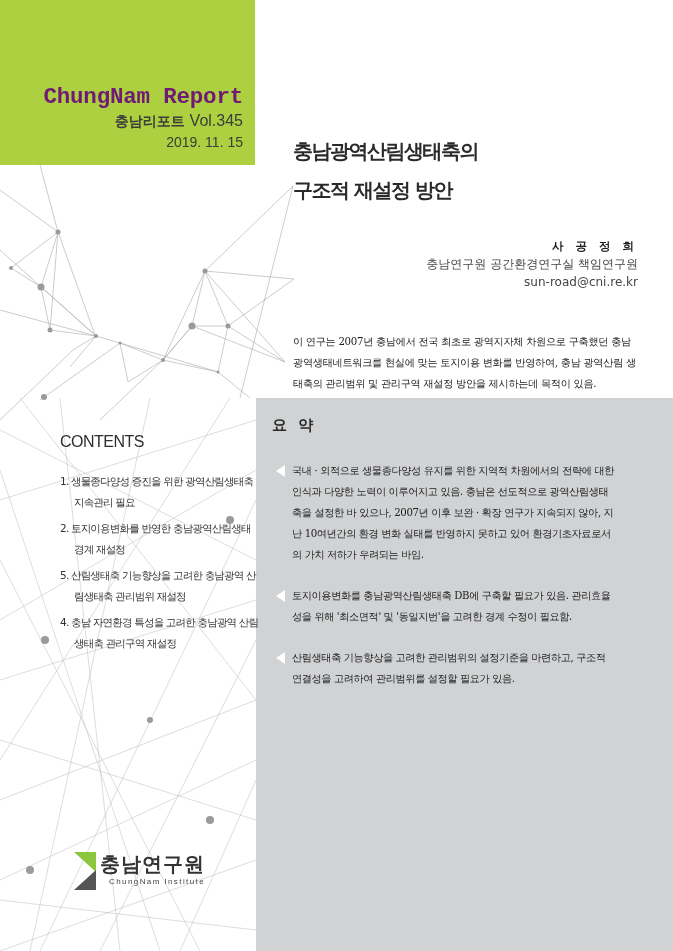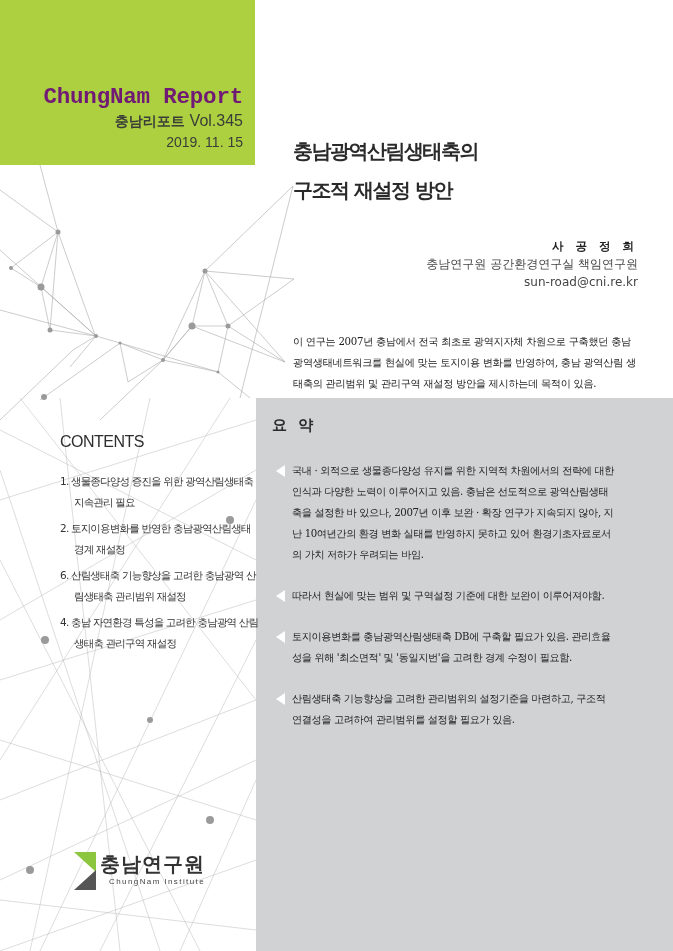--- a/index.html
+++ b/index.html
@@ -150,35 +150,31 @@
   <div class="email">sun-road@cni.re.kr</div>
 </div>
 
 <div class="intro">이 연구는 2007년 충남에서 전국 최초로 광역지자체 차원으로 구축했던 충남 광역생태네트워크를 현실에 맞는 토지이용 변화를 반영하여, 충남 광역산림 생태축의 관리범위 및 관리구역 재설정 방안을 제시하는데 목적이 있음.</div>
 
 <div class="contents">
   <h2>CONTENTS</h2>
   <ol>
     <li>1. 생물종다양성 증진을 위한 광역산림생태축 지속관리 필요</li>
     <li>2. 토지이용변화를 반영한 충남광역산림생태 경계 재설정</li>
-    <li>6. 산림생태축 기능향상을 고려한 충남광역 산림생태축 관리범위 재설정</li>
+    <li>5. 산림생태축 기능향상을 고려한 충남광역 산림생태축 관리범위 재설정</li>
     <li>4. 충남 자연환경 특성을 고려한 충남광역 산림생태축 관리구역 재설정</li>
   </ol>
 </div>
 
 <div class="summary">
   <h3>요 약</h3>
   <ul>
     <li>
       <span class="bullet"></span>
       <span>국내 · 외적으로 생물종다양성 유지를 위한 지역적 차원에서의 전략에 대한 인식과 다양한 노력이 이루어지고 있음. 충남은 선도적으로 광역산림생태축을 설정한 바 있으나, 2007년 이후 보완 · 확장 연구가 지속되지 않아, 지난 10여년간의 환경 변화 실태를 반영하지 못하고 있어 환경기초자료로서의 가치 저하가 우려되는 바임.</span>
-    </li>
-    <li>
-      <span class="bullet"></span>
-      <span>따라서 현실에 맞는 범위 및 구역설정 기준에 대한 보완이 이루어져야함.</span>
     </li>
     <li>
       <span class="bullet"></span>
       <span>토지이용변화를 충남광역산림생태축 DB에 구축할 필요가 있음. 관리효율성을 위해 '최소면적' 및 '동일지번'을 고려한 경계 수정이 필요함.</span>
     </li>
     <li>
       <span class="bullet"></span>
       <span>산림생태축 기능향상을 고려한 관리범위의 설정기준을 마련하고, 구조적 연결성을 고려하여 관리범위를 설정할 필요가 있음.</span>
     </li>
   </ul>

